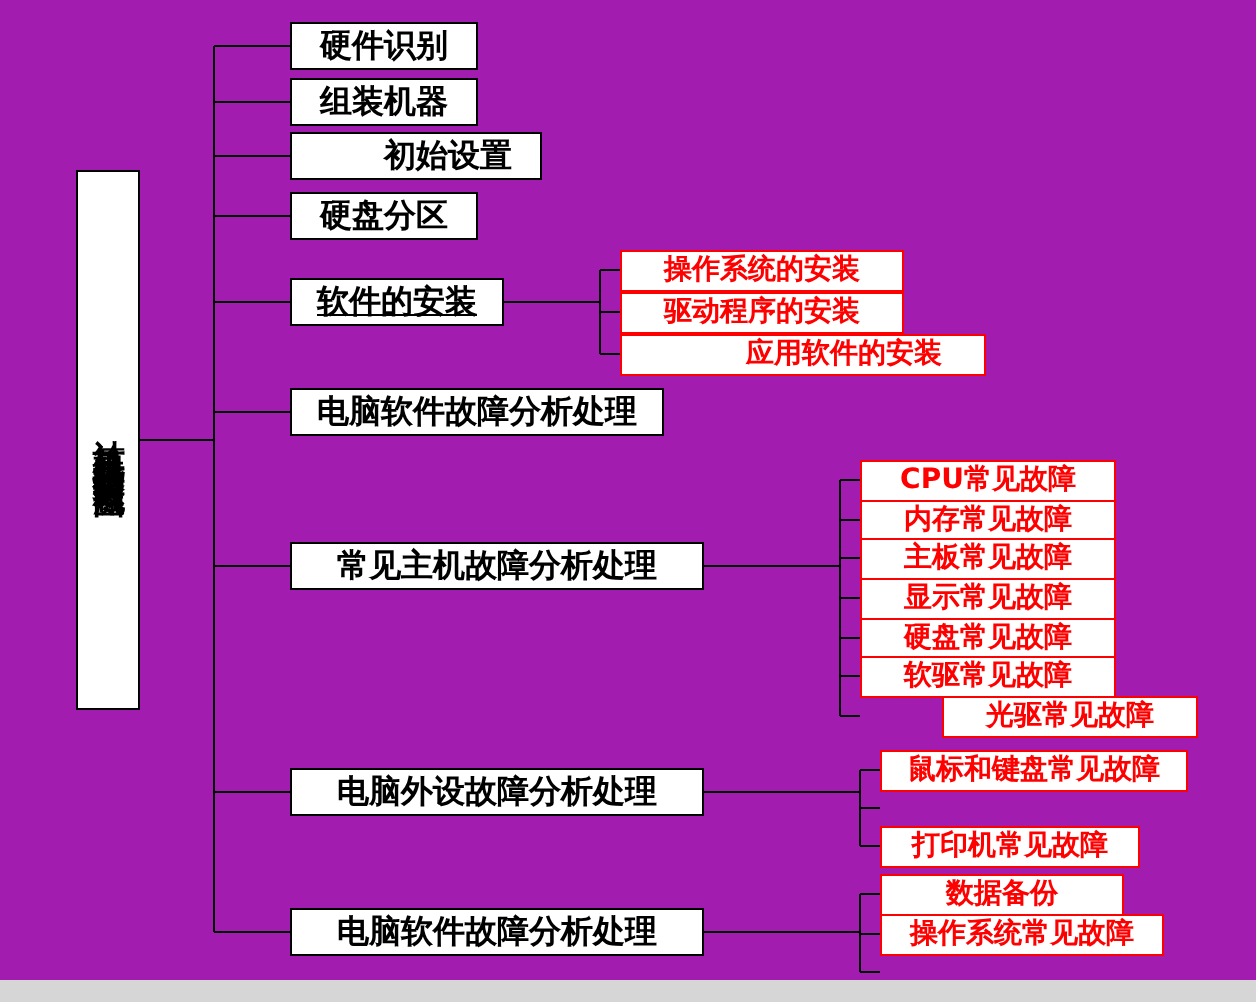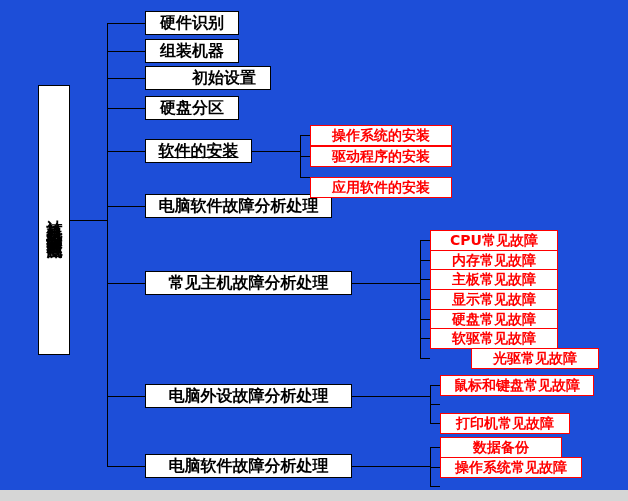--- a/index.html
+++ b/index.html
@@ -1,17 +1,17 @@
 <!DOCTYPE html>
 <html><head>
 <meta charset="utf-8">
 <style>
   html,body{margin:0;padding:0;background:#ffffff;}
   body{font-family:"DejaVu Sans","Liberation Sans",sans-serif;}
-  .canvas{position:relative;width:628px;height:501px;background:#1d4ed8;overflow:hidden;}
+  .canvas{position:relative;width:628px;height:501px;background:#a21caf;overflow:hidden;}
   .canvas svg{position:absolute;left:0;top:0;}
   .node{position:absolute;background:#ffffff;border:1px solid #000000;
         font-weight:bold;text-align:center;white-space:nowrap;overflow:hidden;}
   .l1{font-size:16px;height:22px;line-height:22px;color:#000000;}
   .l2{font-size:14px;height:19px;line-height:19px;color:#ff0000;border-color:#ff0000;}
   .root{position:absolute;left:38px;top:85px;width:30px;height:268px;
         border:1px solid #000000;background:#ffffff;color:#000000;
         font-weight:bold;font-size:16px;
         writing-mode:vertical-rl;text-orientation:upright;letter-spacing:2px;
         display:flex;align-items:center;justify-content:center;}
@@ -41,21 +41,21 @@
   <div class="node l1" style="left:145px;top:66px;width:92px;padding-left:32px;">初始设置</div>
   <div class="node l1" style="left:145px;top:96px;width:92px;">硬盘分区</div>
   <div class="node l1" style="left:145px;top:139px;width:105px;text-decoration:underline;">软件的安装</div>
   <div class="node l1" style="left:145px;top:194px;width:185px;">电脑软件故障分析处理</div>
   <div class="node l1" style="left:145px;top:271px;width:205px;">常见主机故障分析处理</div>
   <div class="node l1" style="left:145px;top:384px;width:205px;">电脑外设故障分析处理</div>
   <div class="node l1" style="left:145px;top:454px;width:205px;">电脑软件故障分析处理</div>
 
   <div class="node l2" style="left:310px;top:125px;width:140px;">操作系统的安装</div>
   <div class="node l2" style="left:310px;top:146px;width:140px;">驱动程序的安装</div>
-  <div class="node l2" style="left:310px;top:177px;width:140px;">应用软件的安装</div>
+  <div class="node l2" style="left:310px;top:167px;width:140px;padding-left:41px;">应用软件的安装</div>
 
   <div class="node l2" style="left:430px;top:230px;width:126px;">CPU常见故障</div>
   <div class="node l2" style="left:430px;top:250px;width:126px;">内存常见故障</div>
   <div class="node l2" style="left:430px;top:269px;width:126px;">主板常见故障</div>
   <div class="node l2" style="left:430px;top:289px;width:126px;">显示常见故障</div>
   <div class="node l2" style="left:430px;top:309px;width:126px;">硬盘常见故障</div>
   <div class="node l2" style="left:430px;top:328px;width:126px;">软驱常见故障</div>
   <div class="node l2" style="left:430px;top:348px;width:126px;margin-left:41px;">光驱常见故障</div>
 
   <div class="node l2" style="left:440px;top:375px;width:152px;">鼠标和键盘常见故障</div>

